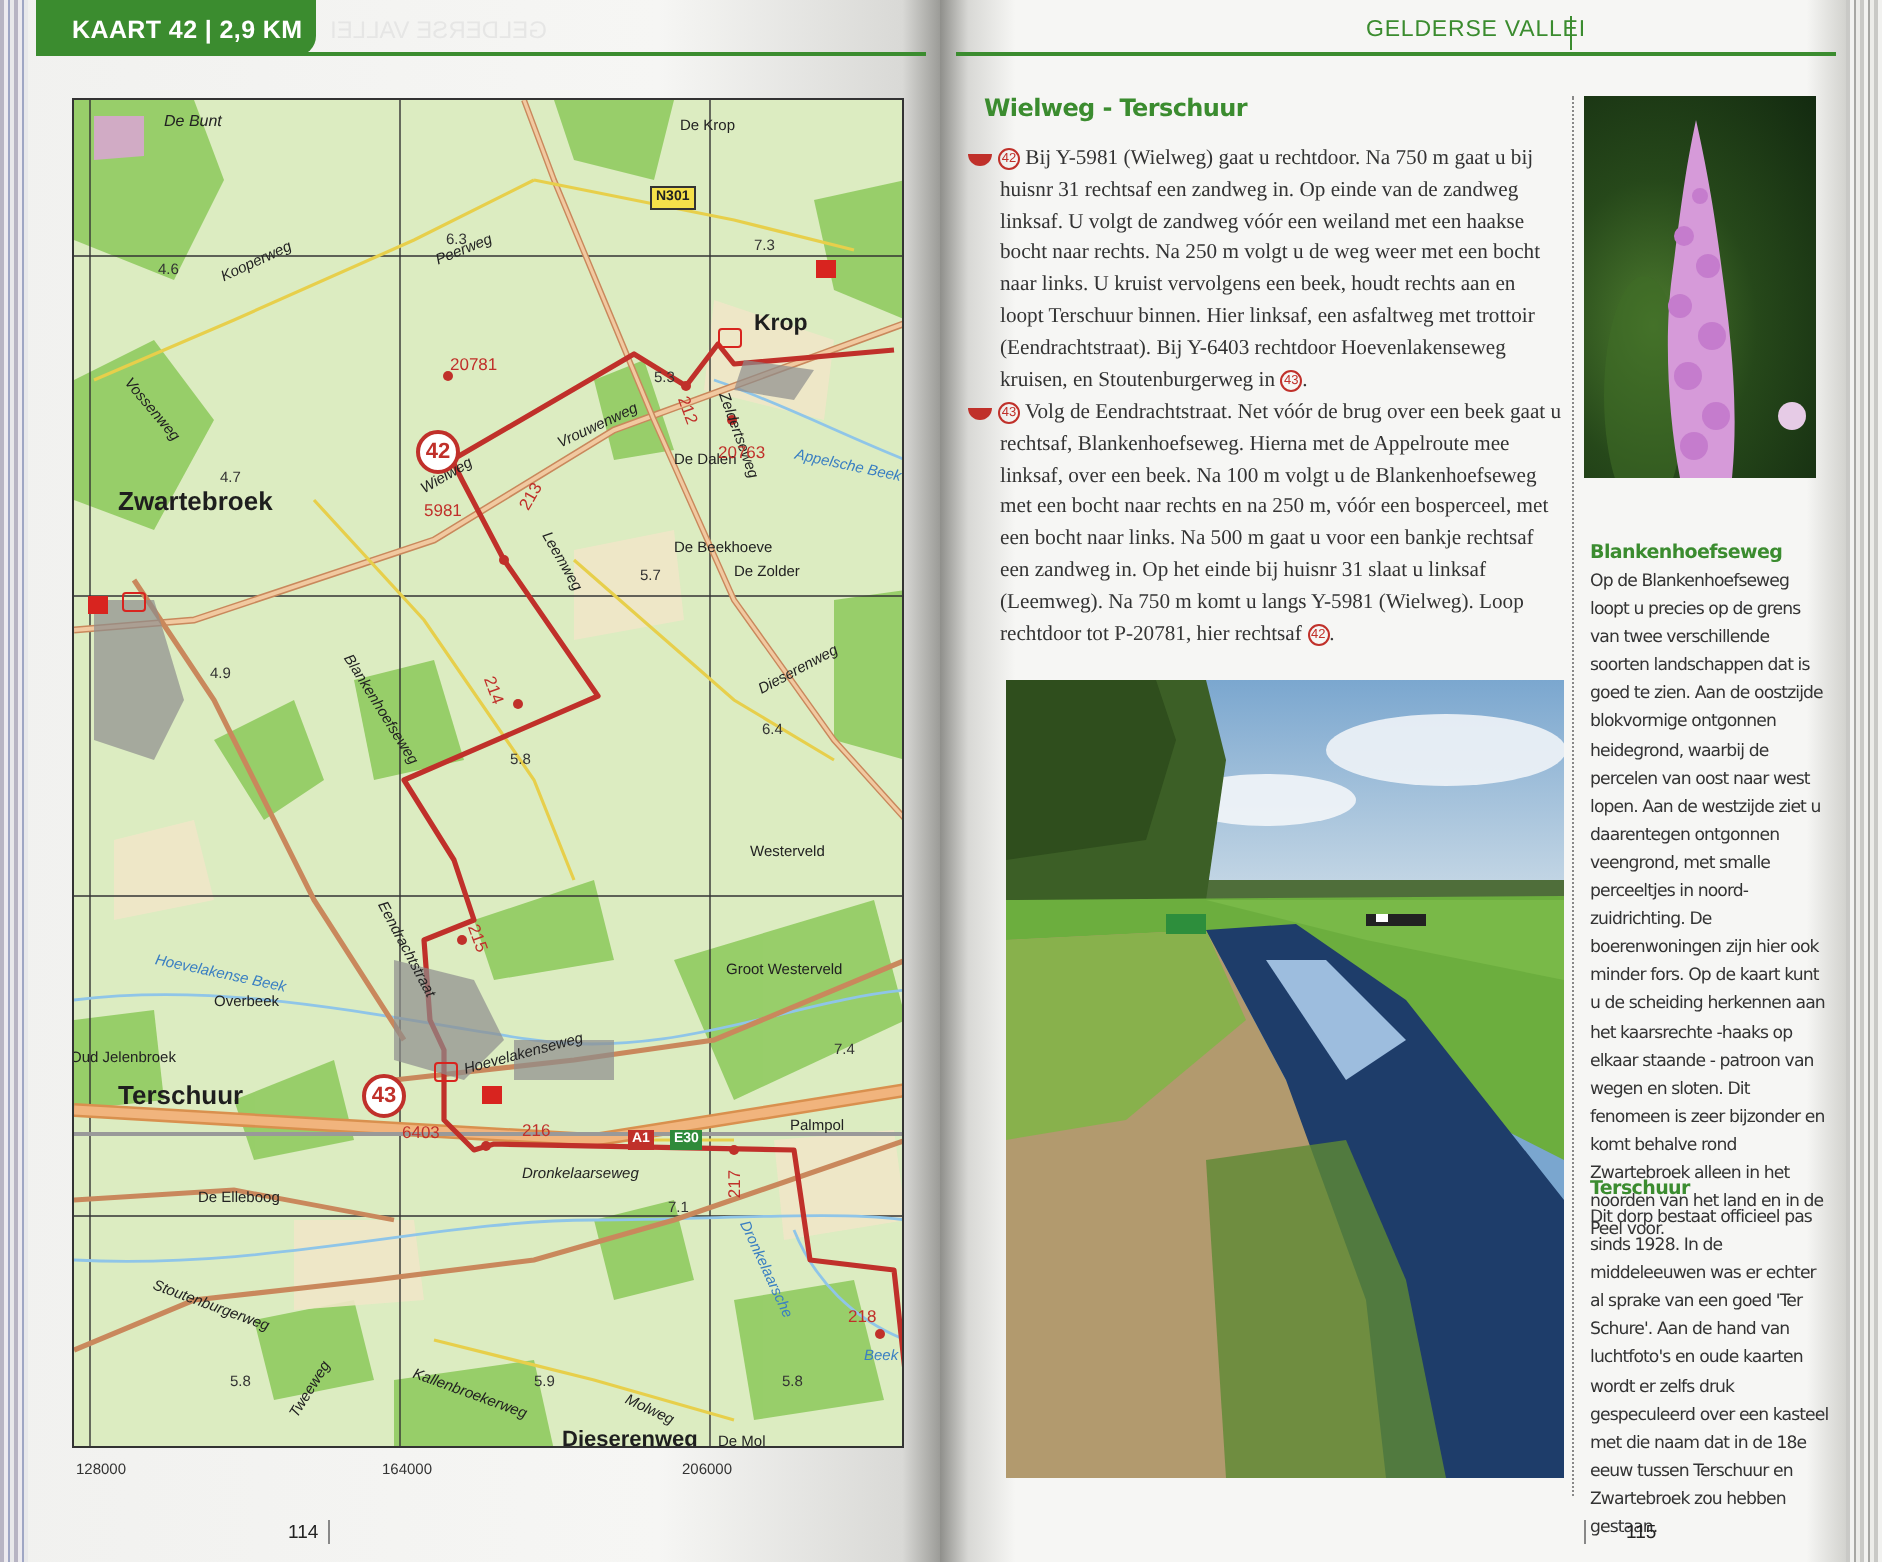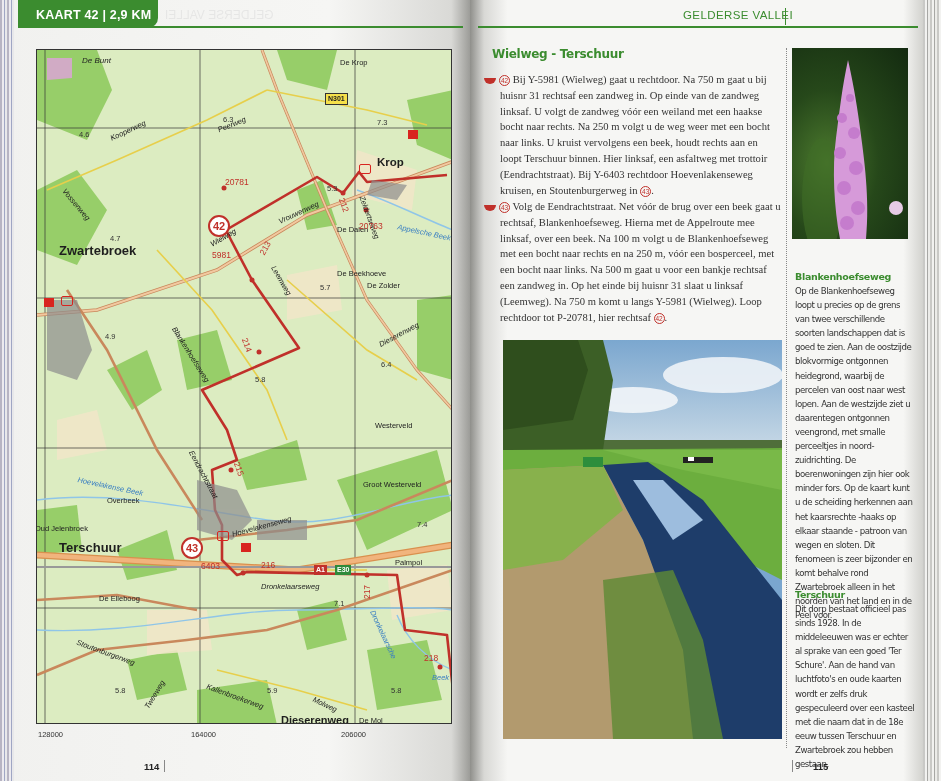--- a/index.html
+++ b/index.html
@@ -19,21 +19,21 @@
   .map svg{position:absolute;left:0;top:0}
   .maplabel{position:absolute;font-size:7.5px;color:#222;white-space:nowrap}
   .maplabel.big{font-size:13px;font-weight:bold;color:#1e1e1e}
   .maplabel.num{font-size:7.5px;color:#333}
   .maplabel.route{font-size:8.5px;color:#c0302a}
   .maplabel.water{color:#3a7fc2;font-style:italic}
   .maplabel.italic{font-style:italic}
   .node{position:absolute;width:22px;height:22px;border:2px solid #c0302a;border-radius:50%;background:#fff;color:#c0302a;font-weight:bold;font-size:11px;text-align:center;line-height:18px}
   .roadsign{position:absolute;font-size:7px;font-weight:bold;padding:0 2px;line-height:10px}
   .coord{position:absolute;top:730px;font-size:7.5px;color:#333}
-  .pnum{position:absolute;font-size:9.5px;font-weight:bold;color:#222}
+  .pnum{position:absolute;font-size:9.5px;font-weight:normal;color:#222}
   .pnum-bar{position:absolute;width:1px;height:12px;background:#888}
   .title{position:absolute;left:492px;top:47px;font-size:12px;font-weight:bold;color:#3b8c2f;font-family:"DejaVu Sans",sans-serif;letter-spacing:-.3px}
   .body-text{position:absolute;left:500px;width:282px;font-family:"Liberation Serif",serif;font-size:10.6px;line-height:15.8px;color:#333;text-align:left}
   .step-icon{display:inline-block;width:12px;height:6px;background:#c0302a;border-radius:0 0 6px 6px;margin-left:-16px;margin-right:3px;vertical-align:middle}
   .circ{display:inline-block;width:11px;height:11px;border:1px solid #c0302a;border-radius:50%;color:#c0302a;font-size:6.5px;line-height:9px;text-align:center;vertical-align:middle;font-family:"Liberation Sans",sans-serif}
   .vsep{position:absolute;left:786px;top:48px;width:0;height:700px;border-left:1px dotted #888}
   .side-title{position:absolute;left:795px;font-size:9.5px;color:#3b8c2f;font-weight:bold;font-family:"DejaVu Sans",sans-serif;letter-spacing:-.3px}
   .side-text{position:absolute;left:795px;width:120px;font-size:8.6px;line-height:14.1px;color:#333;font-family:"DejaVu Sans",sans-serif;letter-spacing:-.45px}
   .photo-flower{position:absolute;left:792px;top:48px;width:116px;height:191px;overflow:hidden;background:radial-gradient(ellipse at 30% 60%,#4c7a2e 0%,#26481a 45%,#132a10 100%)}
   .photo-canal{position:absolute;left:503px;top:340px;width:279px;height:399px;overflow:hidden;background:#7aa6cf}

